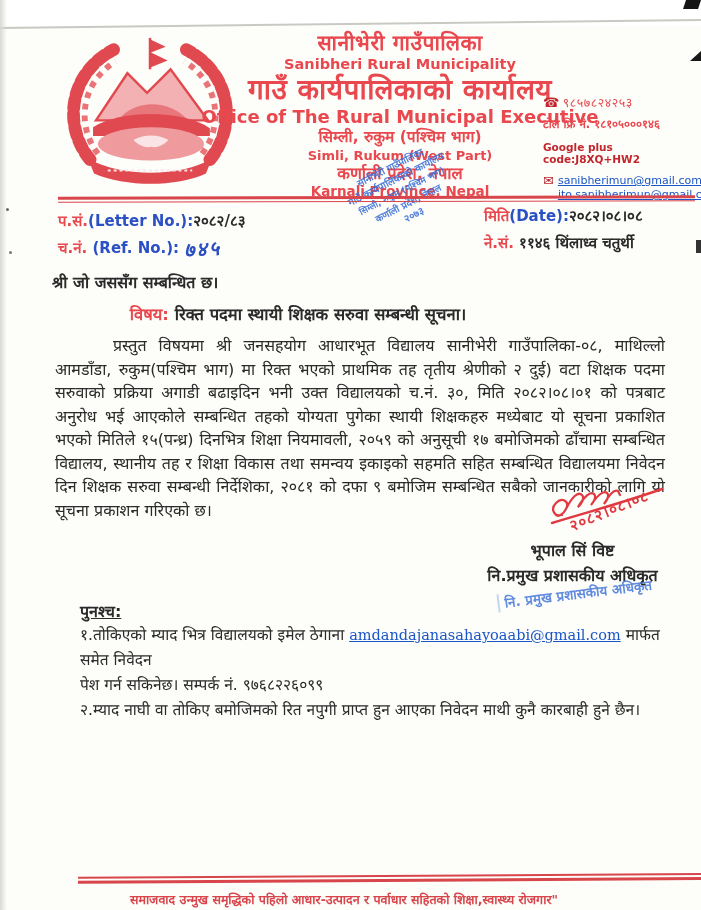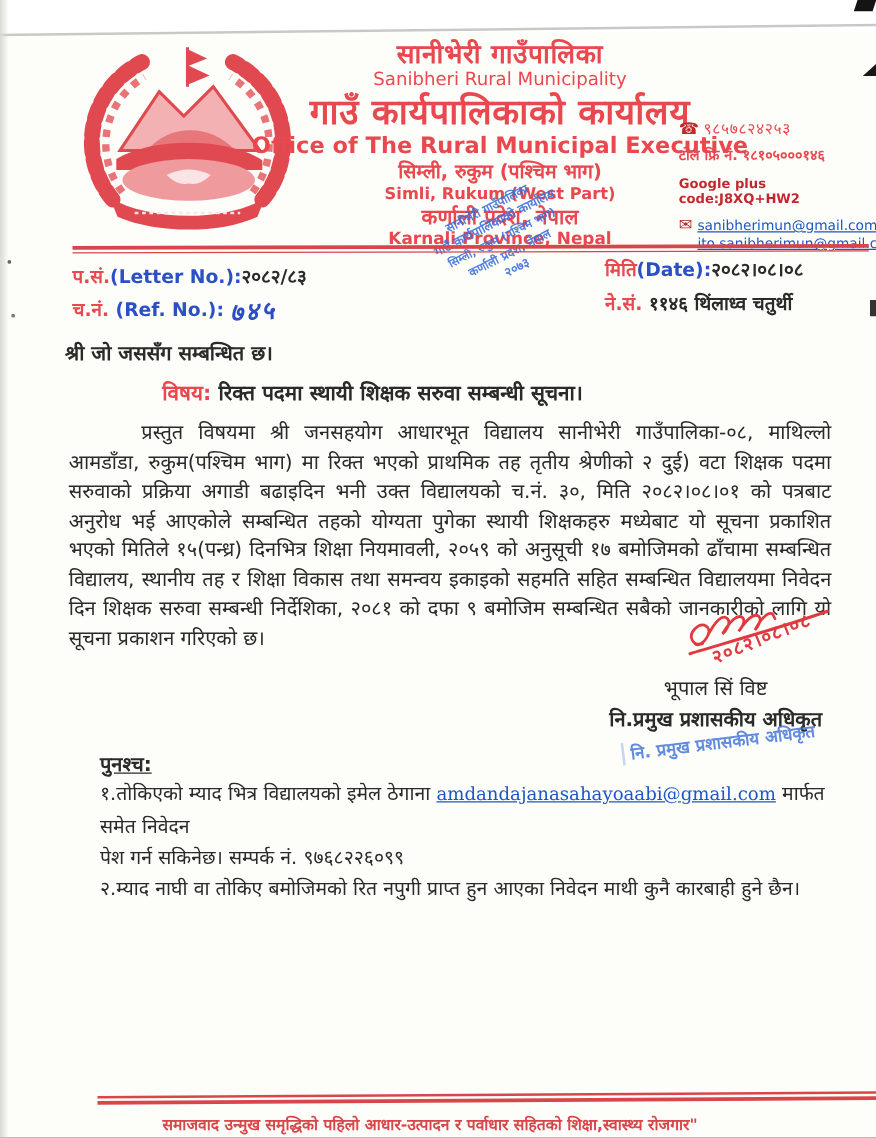--- a/index.html
+++ b/index.html
@@ -23,21 +23,21 @@
   .scan-leftedge{position:absolute;top:0;left:0;width:7px;height:910px;background:linear-gradient(90deg,#d9d9d4,rgba(217,217,212,0));}
   .scan-corner-tr{position:absolute;top:0;right:0;width:15px;height:9px;background:#141414;transform:skewX(-18deg);transform-origin:top right;}
   .scan-mark-r1{position:absolute;top:51px;right:0;width:11px;height:10px;background:#181818;clip-path:polygon(100% 0,100% 100%,0 100%);}
   .scan-mark-r2{position:absolute;top:240px;right:0;width:5px;height:13px;background:#333;}
   .scan-dot1{position:absolute;left:6px;top:208px;width:3px;height:3px;border-radius:50%;background:#666;}
   .scan-dot2{position:absolute;left:9px;top:251px;width:3px;height:3px;border-radius:50%;background:#777;}
   
   .emblem{position:absolute;left:60px;top:32px;width:178px;height:162px;}
   .header-center{position:absolute;left:183px;top:30px;width:434px;text-align:center;color:var(--red);}
   .h-np-1{font-size:21px;font-weight:bold;line-height:26px;letter-spacing:.5px;}
-  .h-en-1{font-size:14.5px;font-weight:normal;line-height:16px;}
+  .h-en-1{font-size:14.5px;font-weight:bold;line-height:16px;}
   .h-np-2{font-size:28px;font-weight:bold;line-height:35px;letter-spacing:.5px;}
   .h-en-2{font-size:18px;font-weight:bold;line-height:20px;}
   .h-np-3{font-size:15.5px;font-weight:bold;line-height:21px;}
   .h-en-3{font-size:13px;font-weight:bold;line-height:15px;}
   .h-np-4{font-size:16.5px;font-weight:bold;line-height:21px;}
   .h-en-4{font-size:13.5px;font-weight:bold;line-height:15px;}
   .contact{position:absolute;left:543px;top:86px;width:155px;font-size:11.5px;color:var(--red);}
   .contact .row-phone{font-size:12.5px;font-weight:normal;letter-spacing:.5px;margin-top:8px;}
   .contact .phone-icon{font-size:13px;color:var(--red-deep);margin-right:3px;}
   .contact .row-tollfree{margin-top:5px;font-size:11.5px;font-weight:bold;}
@@ -70,21 +70,21 @@
   .subject .s-lbl{color:var(--red);}
   .body-par{
     position:absolute;left:55px;top:334px;width:610px;
     font-size:16px;line-height:23.5px;text-align:justify;text-indent:58px;
     font-weight:500;
   }
   
   .sig-scribble{position:absolute;left:548px;top:481px;width:118px;height:44px;}
   .sig-date{position:absolute;left:567px;top:500px;color:#e03a40;font-size:15px;font-weight:bold;transform:rotate(-22deg);letter-spacing:1px;white-space:nowrap;}
   .sig-block{position:absolute;left:455px;top:538px;width:235px;text-align:center;}
-  .sig-name{font-size:16px;font-weight:400;line-height:25px;}
+  .sig-name{font-size:16px;font-weight:700;line-height:25px;}
   .sig-desig{font-size:16px;font-weight:600;line-height:25px;}
   .sig-stamp{position:absolute;left:497px;top:585px;transform:rotate(-7deg);color:var(--stamp-blue);opacity:.8;font-size:13.5px;font-weight:bold;white-space:nowrap;border-left:2px solid rgba(58,111,216,.35);padding-left:5px;}
   
   .ps{position:absolute;left:67px;top:601px;width:605px;font-size:15.5px;font-weight:500;margin-left:13px;}
   .ps-title{font-weight:bold;text-decoration:underline;font-size:16px;line-height:22px;}
   .ps-line{line-height:25px;}
   .ps-line2{line-height:25px;}
   .ps a{color:var(--link);text-decoration:underline;font-family:"DejaVu Serif","Liberation Serif",serif;font-size:14.5px;}
   
   .foot-rule{position:absolute;left:78px;top:873px;width:623px;height:2px;border-top:2px solid #d8454b;border-bottom:3px solid #d8454b;transform-origin:right center;transform:rotate(-0.35deg);}

